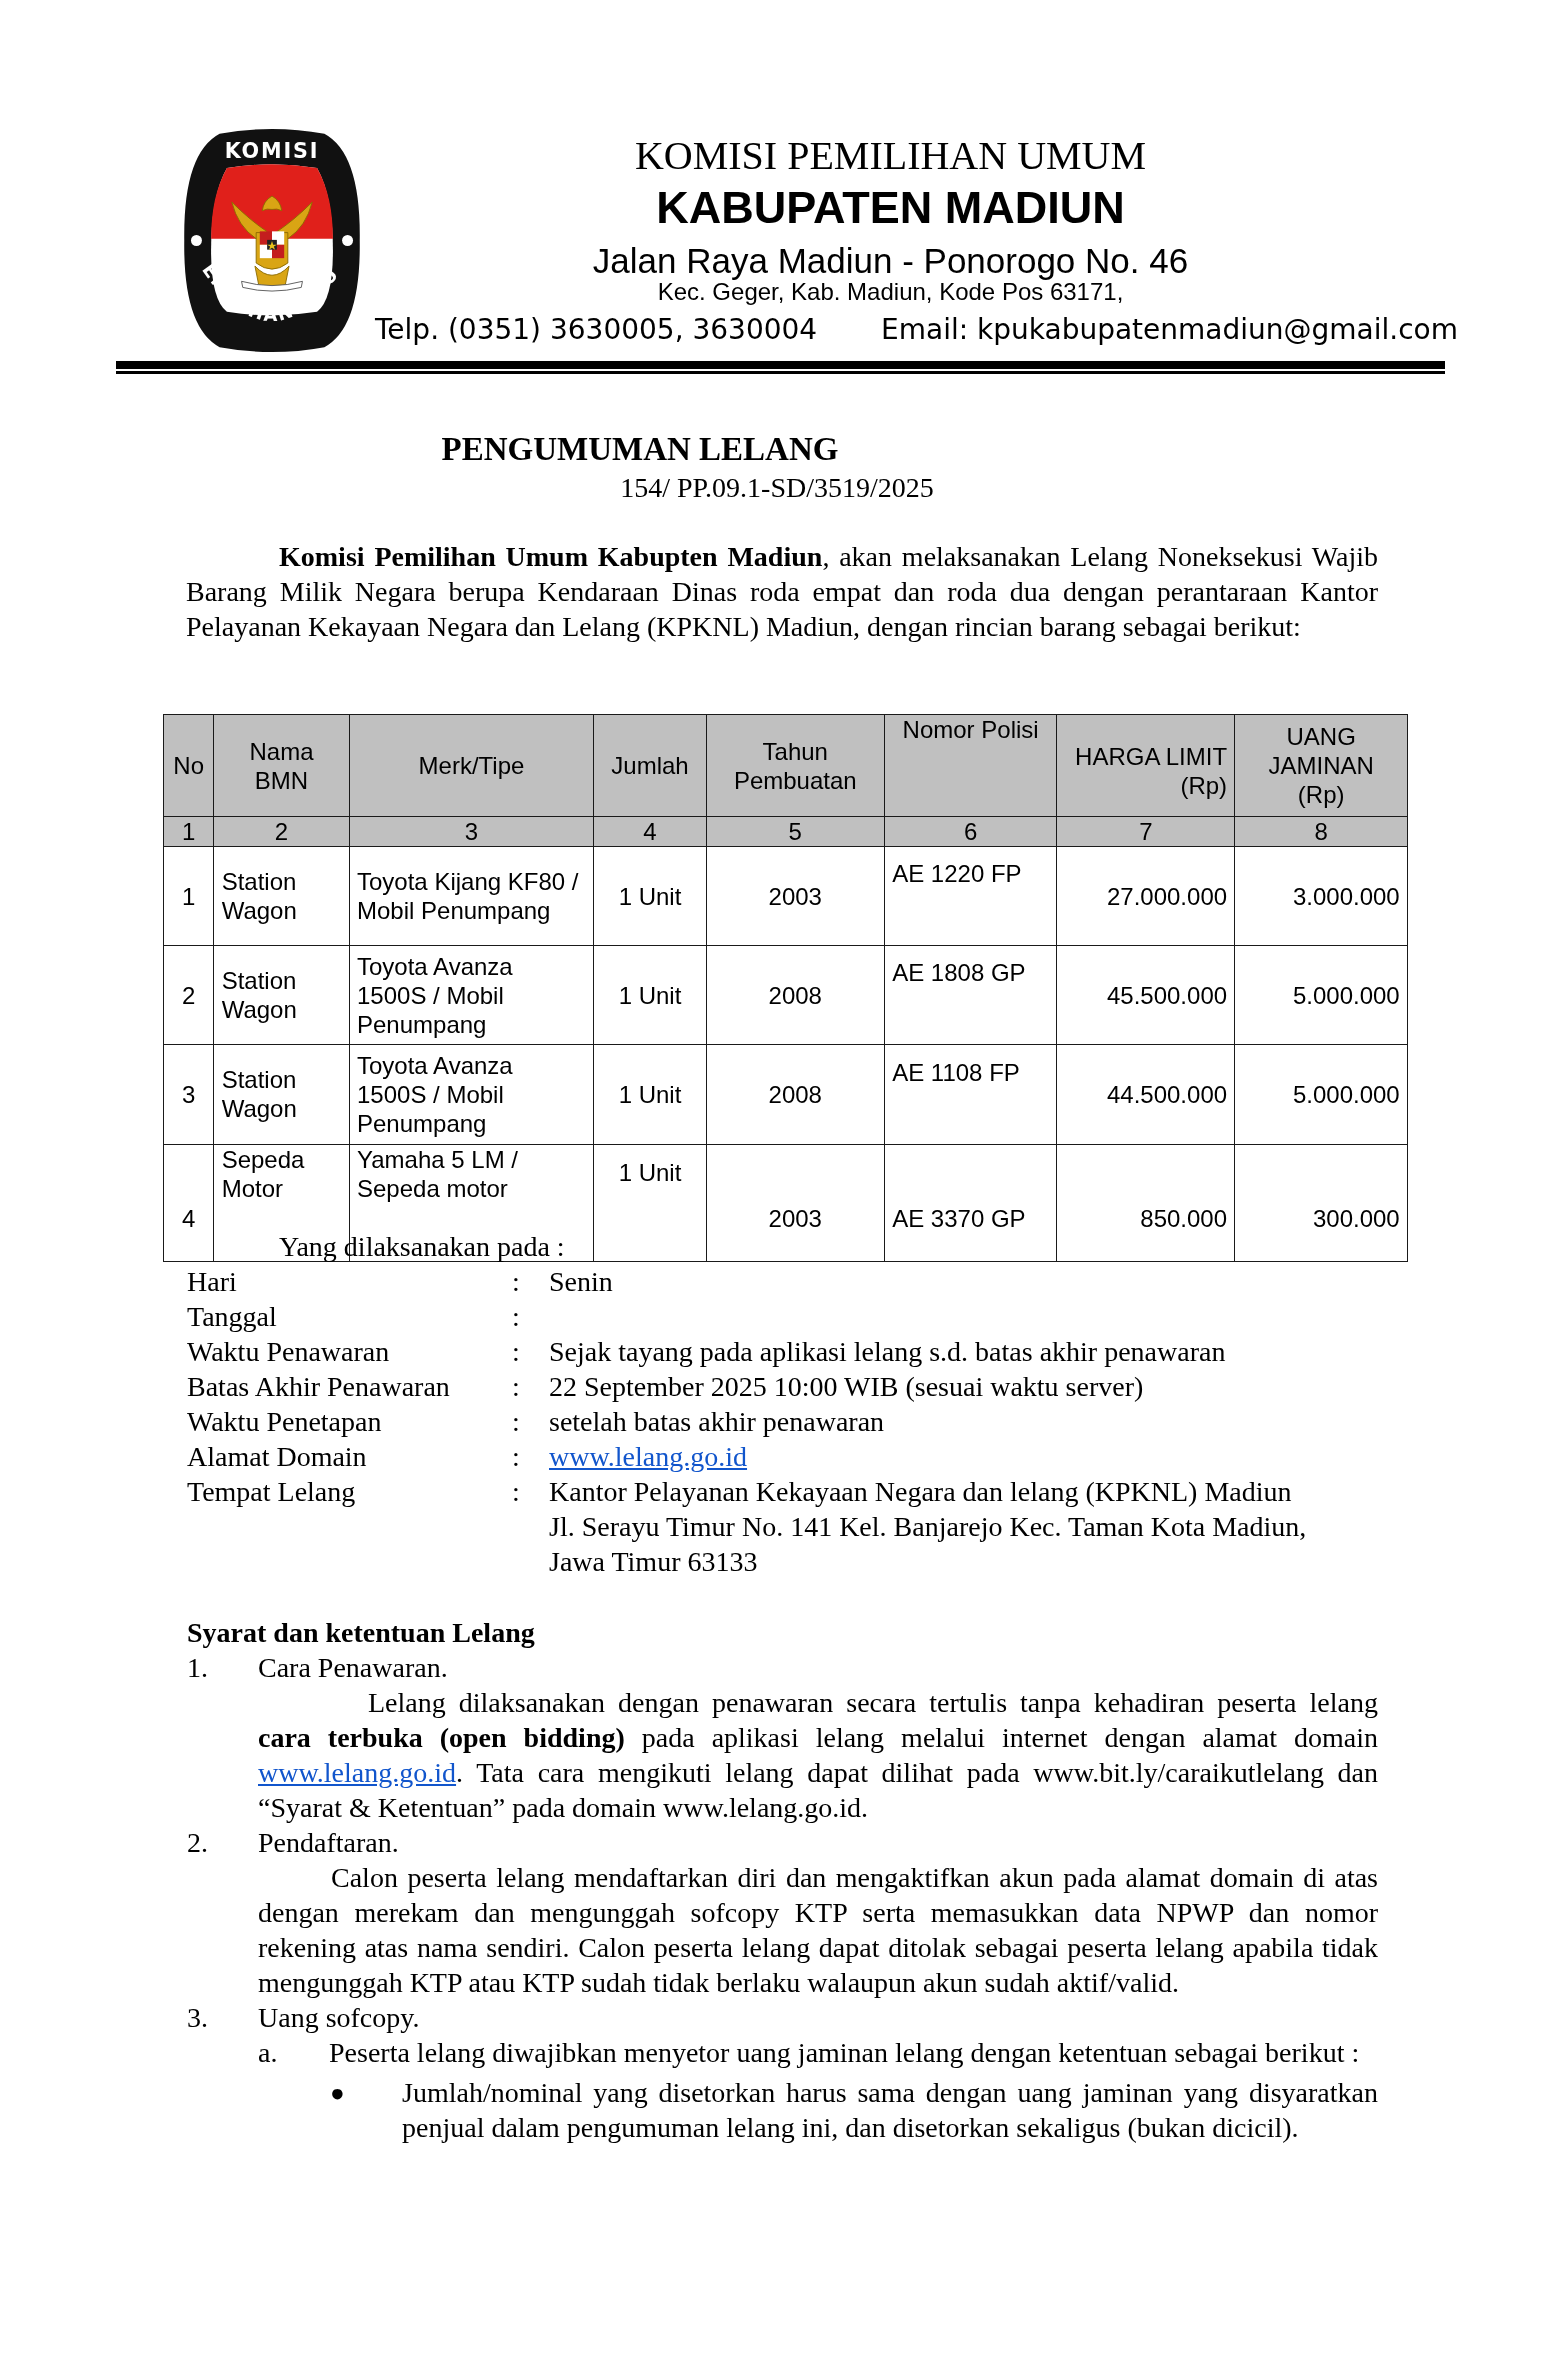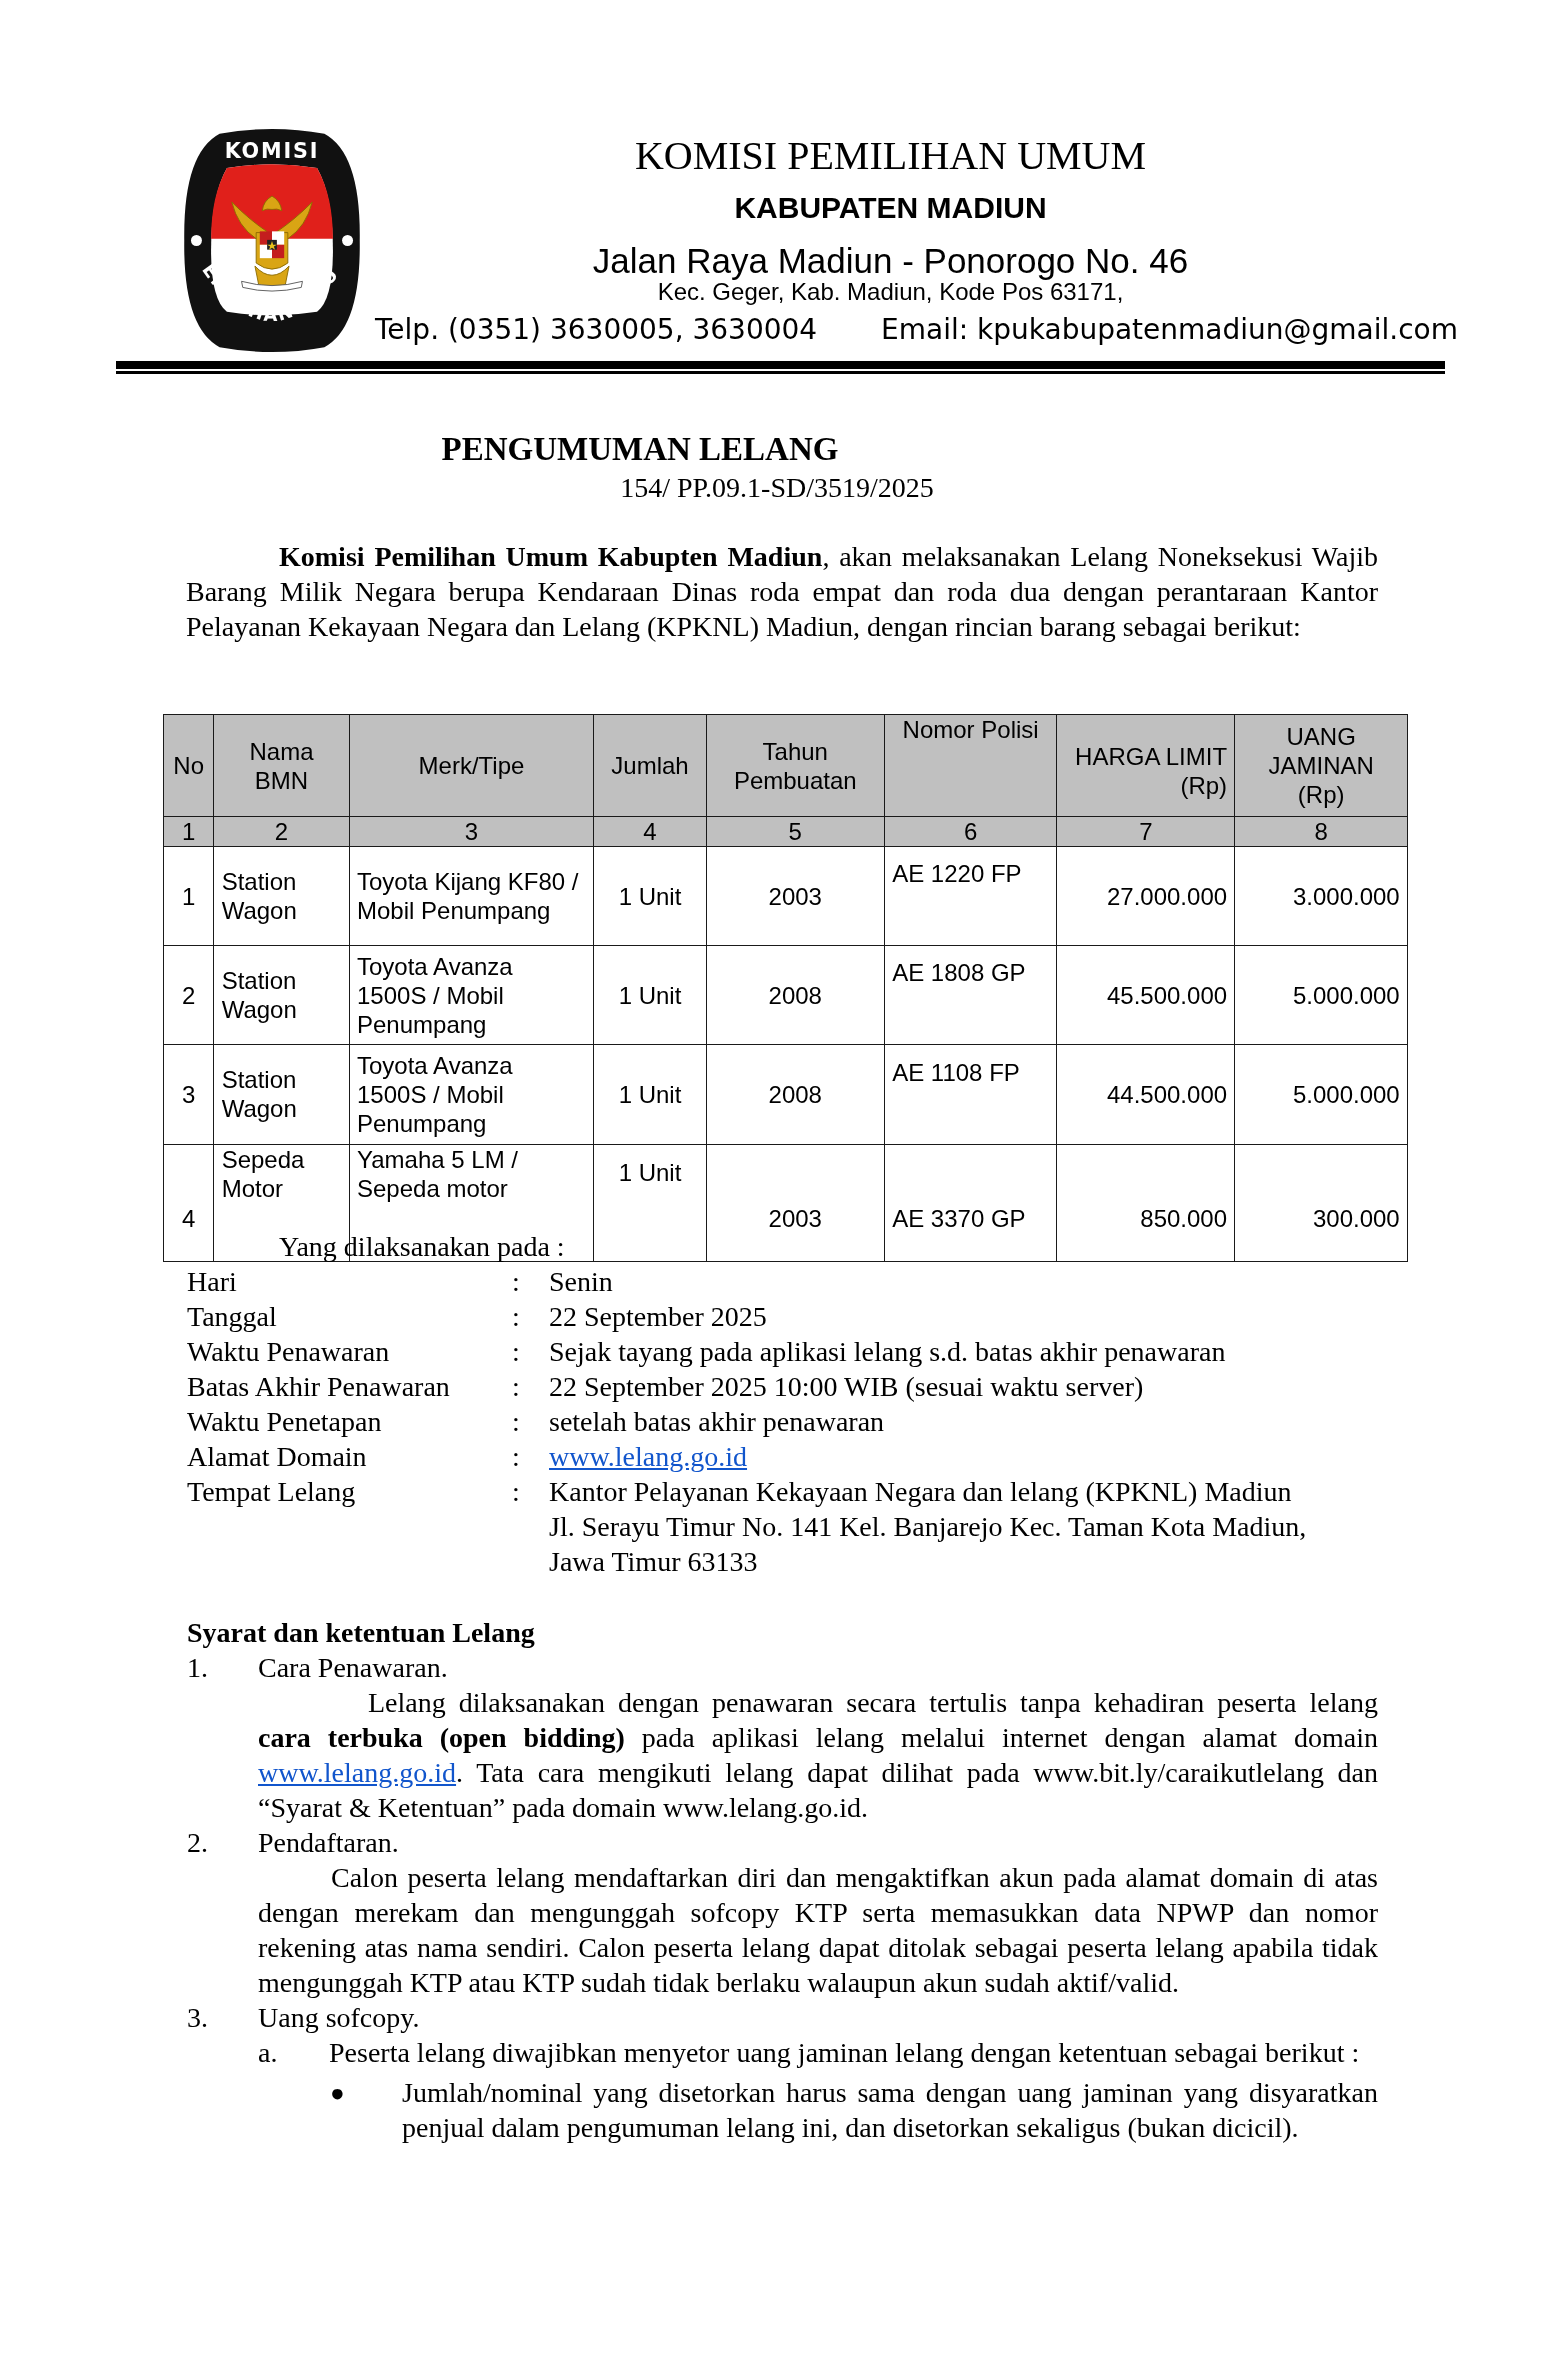--- a/index.html
+++ b/index.html
@@ -5,21 +5,21 @@
   html, body { margin: 0; padding: 0; background: #ffffff; }
   body { width: 1554px; height: 2377px; position: relative; overflow: hidden; color: #000; }
   .serif { font-family: "Liberation Serif", "DejaVu Serif", serif; }
   .sans { font-family: "Liberation Sans", "DejaVu Sans", sans-serif; }
   .abs { position: absolute; }
 
   
   .logo { left: 183px; top: 129px; width: 178px; height: 223px; }
   .lh-line { left: 366px; width: 1049px; text-align: center; white-space: nowrap; }
   .lh-1 { top: 133px; font-size: 40px; line-height: 46px; }
-  .lh-2 { top: 182px; font-size: 30px; line-height: 51px; font-weight: bold; }
+  .lh-2 { top: 182px; font-size: 45px; line-height: 51px; font-weight: bold; }
   .lh-3 { top: 241px; font-size: 35px; line-height: 40px; }
   .lh-4 { top: 272px; font-size: 24px; line-height: 40px; }
   .lh-contact { top: 313px; font-size: 28px; line-height: 33px; font-family: "DejaVu Sans", sans-serif; }
   .lh-phone { left: 375px; }
   .lh-email { left: 881px; }
   .rule-thick { left: 116px; top: 361px; width: 1329px; height: 8px; background: #000; }
   .rule-thin { left: 116px; top: 371px; width: 1329px; height: 3px; background: #000; }
 
   
   .title { left: 0; width: 1280px; top: 430px; text-align: center; font-size: 33px; line-height: 39px; font-weight: bold; }
@@ -200,21 +200,20 @@
 <div class="abs sched-lead serif">Yang dilaksanakan pada :</div>
 <div class="abs sched serif">
   <div class="sched-row">
     <span class="sched-label">Hari</span>
     <span class="sched-colon">:</span>
     <span class="sched-value">Senin</span>
   </div>
   <div class="sched-row">
     <span class="sched-label">Tanggal</span>
     <span class="sched-colon">:</span>
-    <span class="sched-value">22 September 2025</span>
   </div>
   <div class="sched-row">
     <span class="sched-label">Waktu Penawaran</span>
     <span class="sched-colon">:</span>
     <span class="sched-value">Sejak tayang pada aplikasi lelang s.d. batas akhir penawaran</span>
   </div>
   <div class="sched-row">
     <span class="sched-label">Batas Akhir Penawaran</span>
     <span class="sched-colon">:</span>
     <span class="sched-value">22 September 2025 10:00 WIB (sesuai waktu server)</span>

